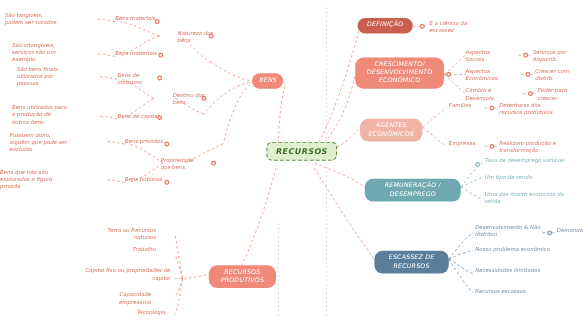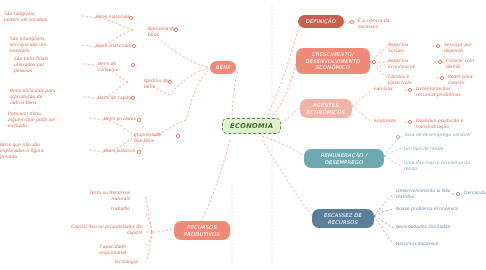--- a/index.html
+++ b/index.html
@@ -149,21 +149,21 @@
       <path d="M374,216 C382,220 388,226 394,228"></path>
       <path d="M374,216 C382,228 388,238 394,244"></path>
       <path d="M452,194 L462,194"></path>
     </g>
     <g fill="none" stroke="#b9c6d6" stroke-width="0.6" stroke-dasharray="1.6 2" opacity="0.85">
       <path d="M272,6 L272,264"></path>
       <path d="M232,186 L232,264"></path>
     </g>
   </svg>
 
-  <div class="node root" style="left:222px;top:118px;">ECONOMIA</div>
+  <div class="node root" style="left:222px;top:118px;">RECURSOS</div>
 
   <div class="node cap salmon" style="left:210px;top:61px;width:26px;">BENS</div>
 
   <div class="node leaf r w110" style="left:148px;top:26px;">Natureza dos bens</div>
   <div class="node leaf r w110" style="left:144px;top:78px;">Destino dos bens</div>
   <div class="node leaf r w110" style="left:134px;top:132px;">Propriedade dos bens</div>
 
   <div class="node leaf r w110" style="left:96px;top:14px;">Bens materiais</div>
   <div class="node leaf r w110" style="left:96px;top:43px;">Bens imateriais</div>
   <div class="node leaf r w110" style="left:98px;top:61px;">Bens de consumo</div>

